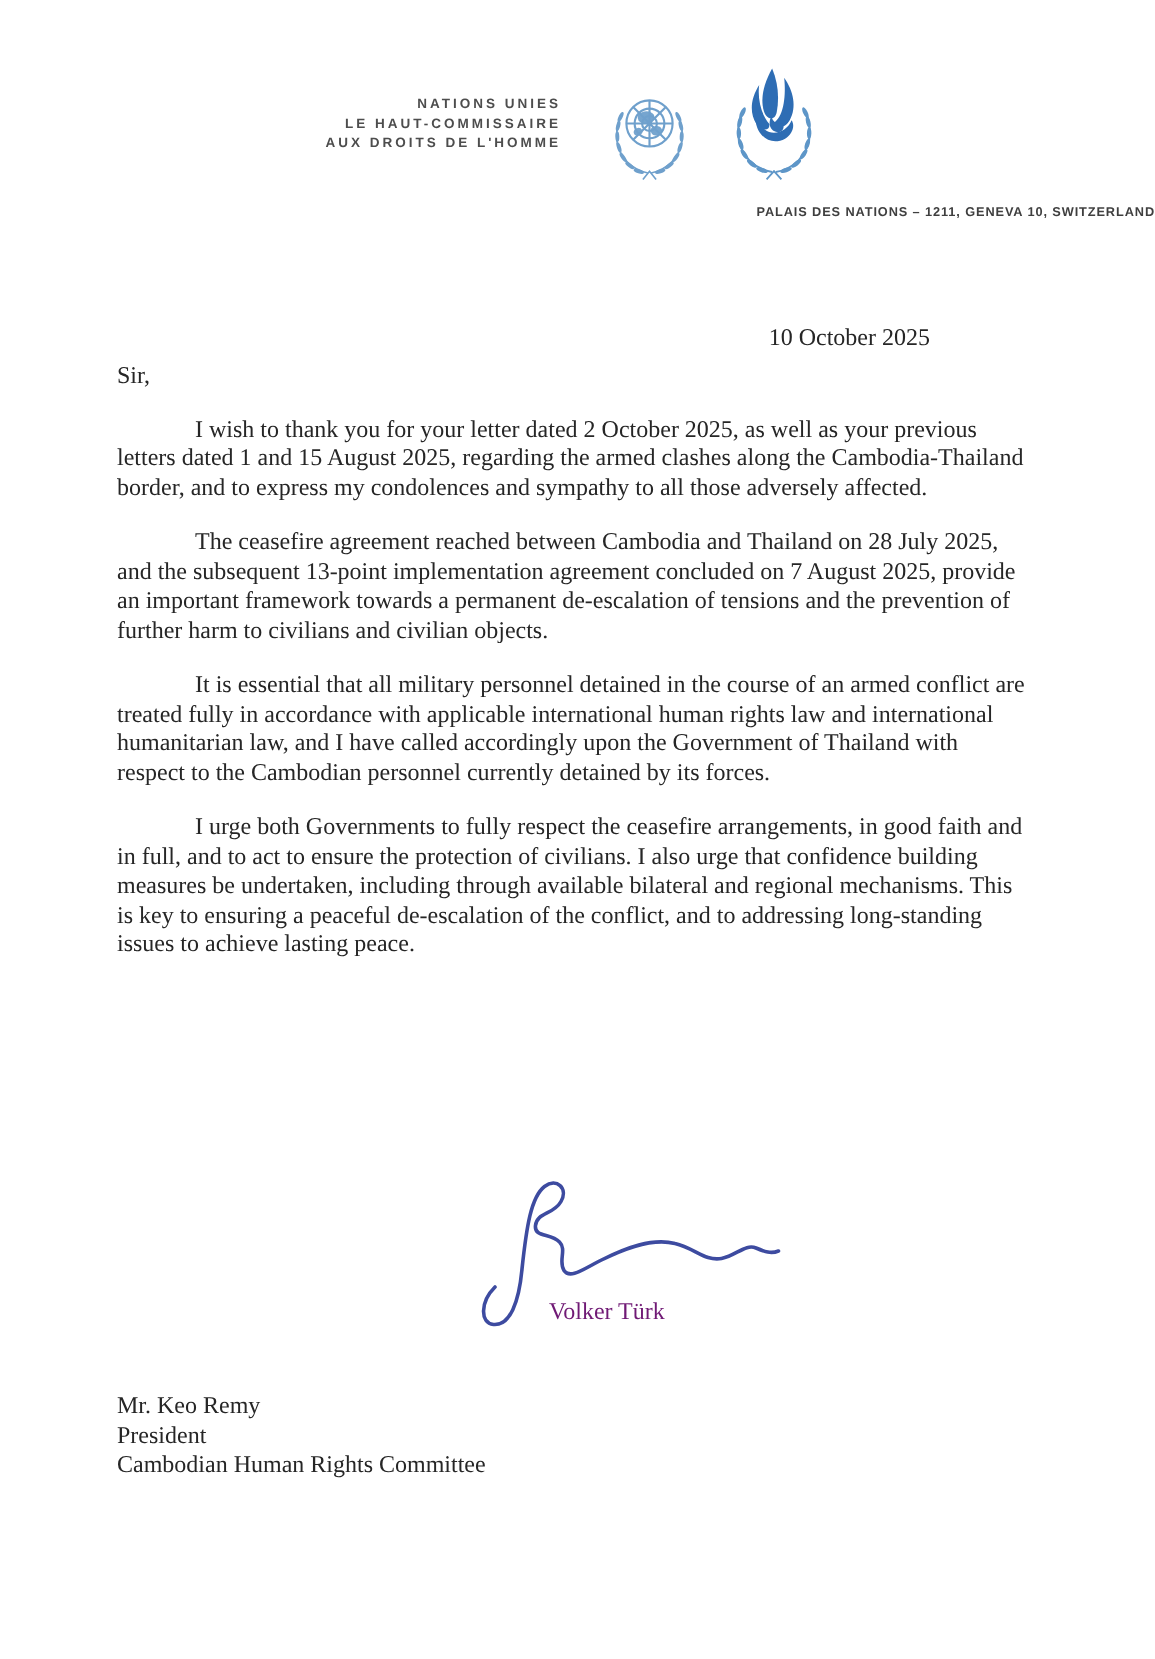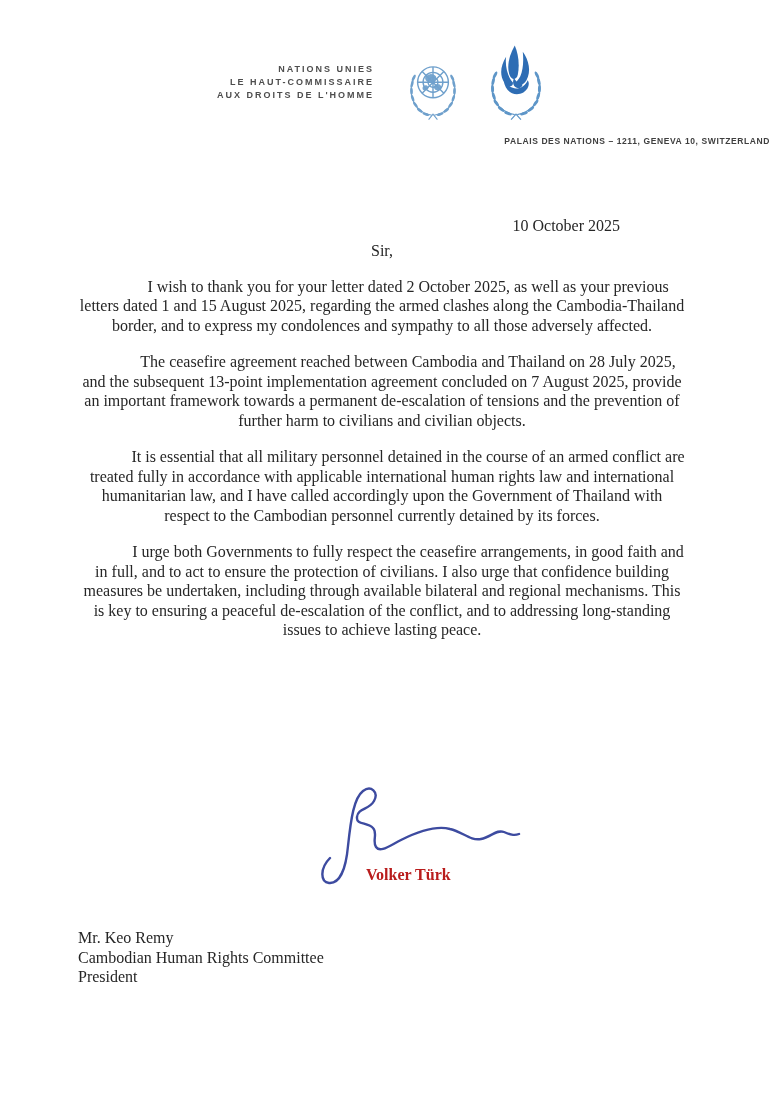--- a/index.html
+++ b/index.html
@@ -32,31 +32,31 @@
     font-family:"Liberation Sans", sans-serif;
     font-size:8.5px;letter-spacing:.6px;color:#3f3f3f;font-weight:600;
   }
   
   .date-line{
     position:absolute;top:199px;left:0;width:620px;
     text-align:right;font-size:16px;margin-top:18px;
   }
   .body-text{
     position:absolute;top:241px;left:78px;width:608px;
-    font-size:16px;line-height:19.5px;text-align:center;
+    font-size:16px;line-height:19.5px;
   }
   .body-text p{margin:0 0 17px 0;}
   .body-text p.salutation{margin-bottom:16px;text-indent:0;}
   .body-text p.para{text-indent:52px;}
   
   .sig-block{position:absolute;top:784px;left:316px;width:214px;height:110px;}
   .sig-svg{display:block;width:214px;height:104px;}
   .signatory{
     position:absolute;top:82px;left:50px;
-    font-size:16px;color:#b91c1c;white-space:nowrap;font-weight:bold;
+    font-size:16px;color:#701a75;white-space:nowrap;
   }
   
   .recipient{
     position:absolute;top:928px;left:78px;
     font-size:16px;line-height:19.5px;
   }
 </style>
 </head>
 <body>
 
@@ -145,17 +145,17 @@
                C53,26 42,24 41,33 C40,41 51,38 57,44
                C62,49 56,57 60,63 C64,69 73,62 85,56
                C101,48 119,41 134,45 C147,48 154,57 165,55
                C175,53 181,45 188,48 C194,50.5 198,52 203,50" fill="none" stroke="#3D4BA0" stroke-width="2.4" stroke-linecap="round" stroke-linejoin="round"></path>
     </svg>
     <div class="signatory">Volker Türk</div>
   </div>
 
   <div class="recipient">
     <div>Mr. Keo Remy</div>
+    <div>President</div>
     <div>Cambodian Human Rights Committee</div>
-    <div>President</div>
   </div>
 
 </div>
 
 </body></html>

